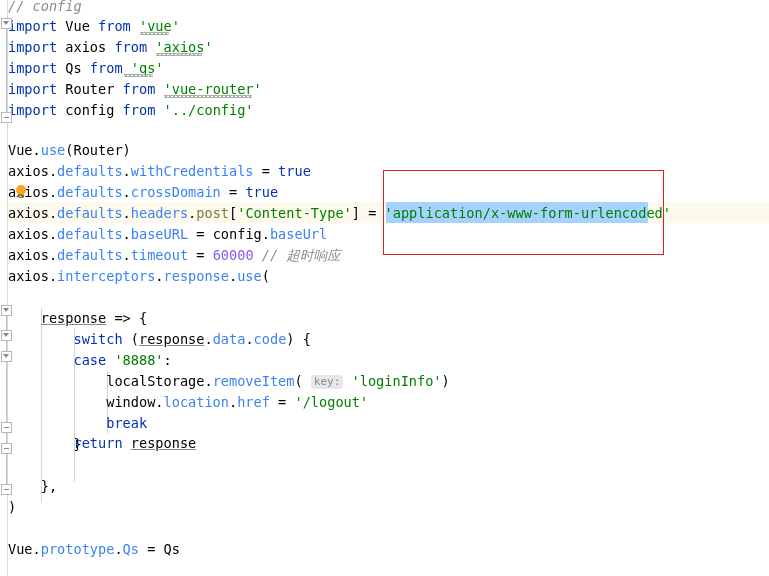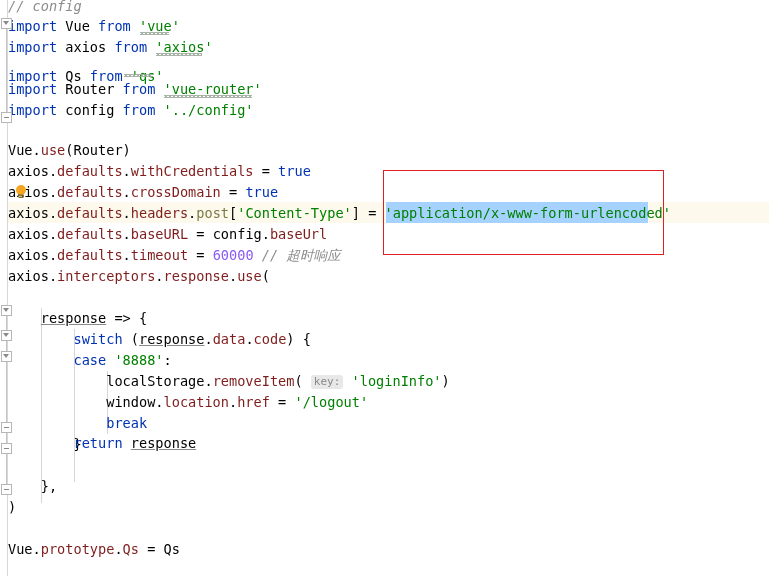--- a/index.html
+++ b/index.html
@@ -124,21 +124,21 @@
     width: 1px;
     background: #d6d6d6;
     z-index: 1;
   }
 
   
   .kw       { color: #0033b3; }          
   .str      { color: #008000; }          
   .num      { color: #8b5cf6; }          
   .cmt      { color: #8c8c8c; font-style: italic; }
-  .prop     { color: #7f1d1d; }          
+  .prop     { color: #3b82f6; }          
   .fn       { color: #7a7a43; }          
   .plain    { color: #000000; }
   .id       { color: #000000; }
   .param    { color: #000000; text-decoration: underline; text-decoration-color:#8a8a8a; }
 
   
   .squig {
     position: absolute;
     height: 3px;
     background-image:
@@ -237,21 +237,21 @@
     <div class="line" style="top:16px;">
       <span class="txt"><span class="kw">import</span><span class="plain"> </span><span class="id">Vue</span><span class="plain"> </span><span class="kw">from</span><span class="plain"> </span><span class="str">'vue'</span></span>
     </div>
     <div class="squig" style="left:140px; top:32px; width:29px;"></div>
 
     <div class="line" style="top:37px;">
       <span class="txt"><span class="kw">import</span><span class="plain"> </span><span class="id">axios</span><span class="plain"> </span><span class="kw">from</span><span class="plain"> </span><span class="str">'axios'</span></span>
     </div>
     <div class="squig" style="left:156px; top:53px; width:46px;"></div>
 
-    <div class="line" style="top:58px;margin-top:8px;">
+    <div class="line" style="top:58px;">
       <span class="txt"><span class="kw">import</span><span class="plain"> </span><span class="id">Qs</span><span class="plain"> </span><span class="kw">from</span><span class="plain"> </span><span class="str">'qs'</span></span>
     </div>
     <div class="squig" style="left:124px; top:74px; width:29px;"></div>
 
     <div class="line" style="top:79px;">
       <span class="txt"><span class="kw">import</span><span class="plain"> </span><span class="id">Router</span><span class="plain"> </span><span class="kw">from</span><span class="plain"> </span><span class="str">'vue-router'</span></span>
     </div>
     <div class="squig" style="left:164px; top:95px; width:88px;"></div>
 
     <div class="line" style="top:100px;">

